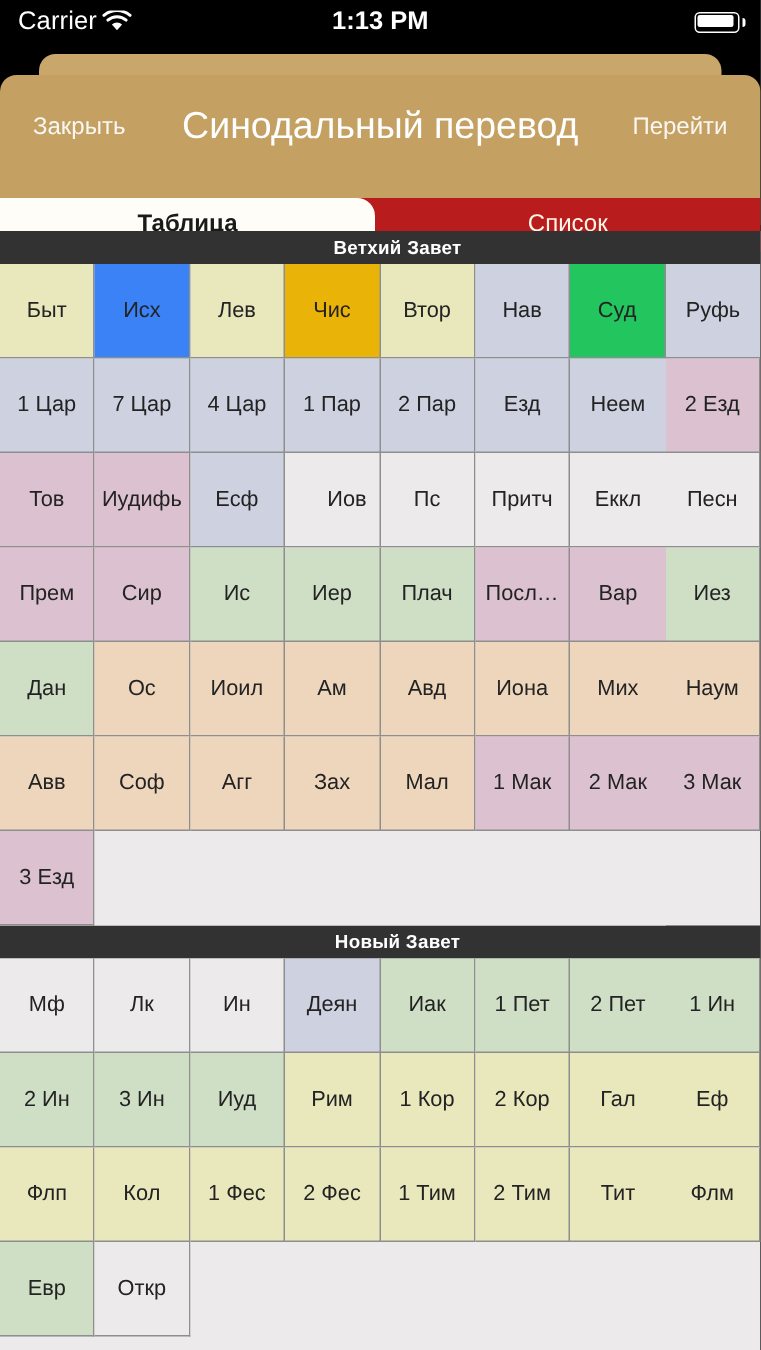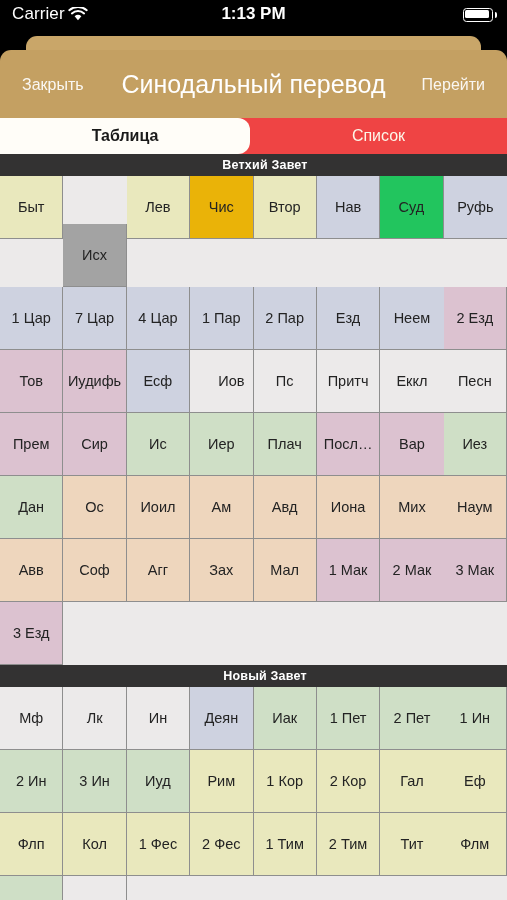--- a/index.html
+++ b/index.html
@@ -60,22 +60,22 @@
   }
   .nav-btn {
     position: absolute; top: 26px;
     color: #ffffff; font-size: 16px; opacity: 0.92;
   }
   .nav-left { left: 22px; }
   .nav-right { right: 22px; }
 
   
   .segbar {
-    position: absolute; top: 118px; left: 0; width: 507px; height: 36px;
-    background: #ef4444;
+    position: absolute; top: 132px; left: 0; width: 507px; height: 36px;
+    background: #b91c1c;
   }
   .seg {
     position: absolute; top: 0; height: 36px;
     display: flex; align-items: center; justify-content: center;
     font-size: 16px;
   }
   .seg-on {
     left: 0; width: 250px;
     background: #fffdf8; color: #1a1a1a; font-weight: bold;
     border-radius: 0 12px 12px 0;
@@ -141,21 +141,21 @@
   <div class="segbar">
     <div class="seg seg-on">Таблица</div>
     <div class="seg seg-off">Список</div>
   </div>
 
   <div class="content">
 
     <div class="section-header">Ветхий Завет</div>
     <div class="grid" id="grid-ot">
         <div class="cell edge-right" style="background: rgb(233, 232, 189);">Быт</div>
-        <div class="cell edge-right" style="background: #a3a3a3; margin-top: 48px;">Исх</div>
+        <div class="cell edge-right" style="background: #3b82f6;">Исх</div>
         <div class="cell edge-right" style="background: rgb(233, 232, 189);">Лев</div>
         <div class="cell edge-right" style="background: #eab308;">Чис</div>
         <div class="cell edge-right" style="background: rgb(233, 232, 189);">Втор</div>
         <div class="cell edge-right" style="background: rgb(206, 210, 224);">Нав</div>
         <div class="cell edge-right" style="background: #22c55e;">Суд</div>
         <div class="cell" style="background: rgb(206, 210, 224); border-right: none;">Руфь</div>
         <div class="cell edge-right" style="background: rgb(206, 210, 224);">1 Цар</div>
         <div class="cell edge-right" style="background: rgb(206, 210, 224);">7 Цар</div>
         <div class="cell edge-right" style="background: rgb(206, 210, 224);">4 Цар</div>
         <div class="cell edge-right" style="background: rgb(206, 210, 224);">1 Пар</div>

